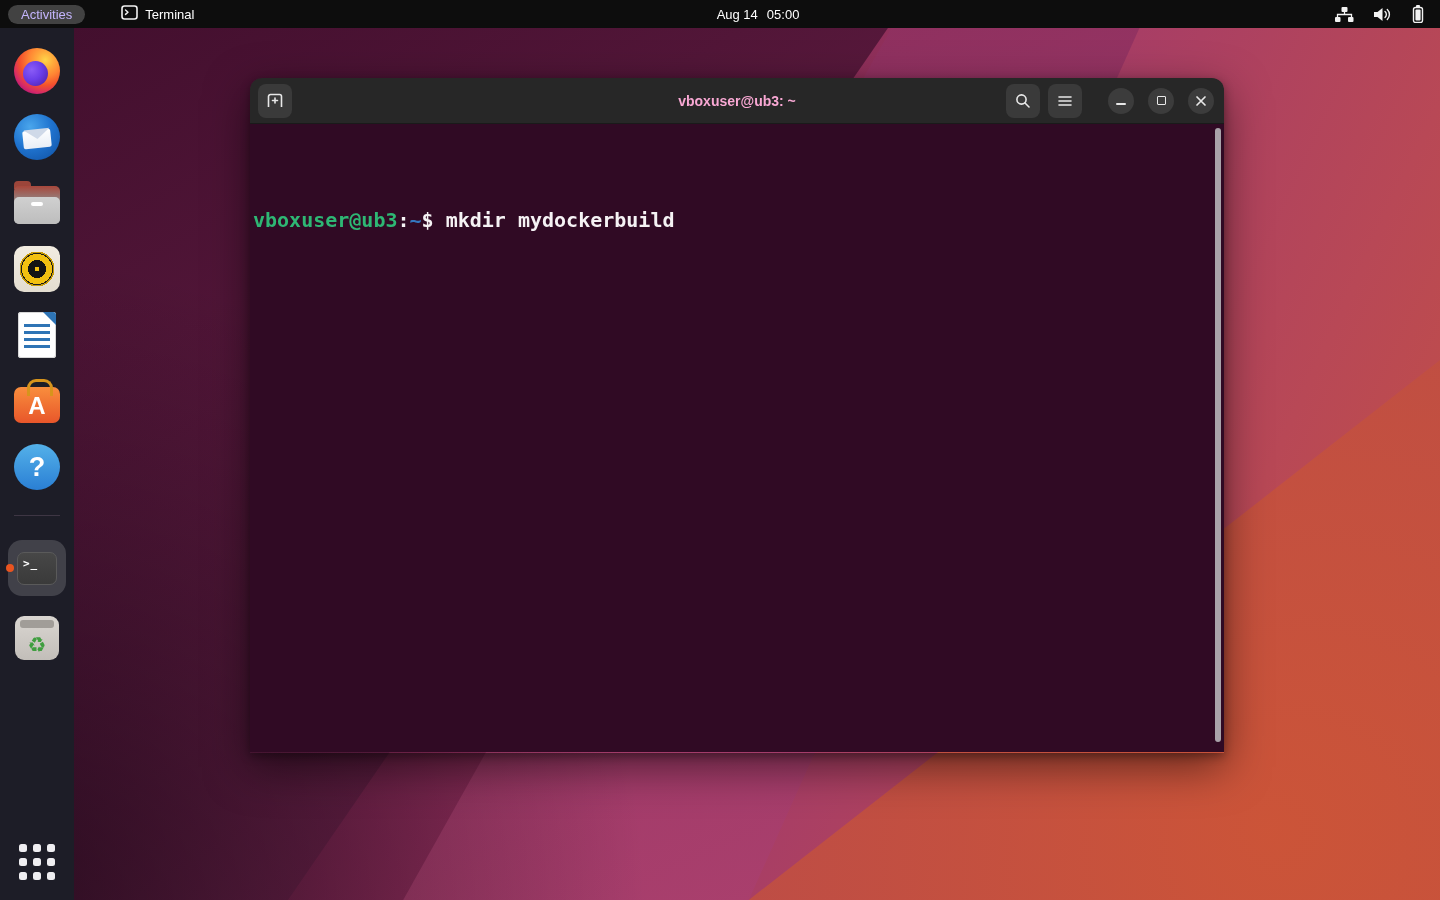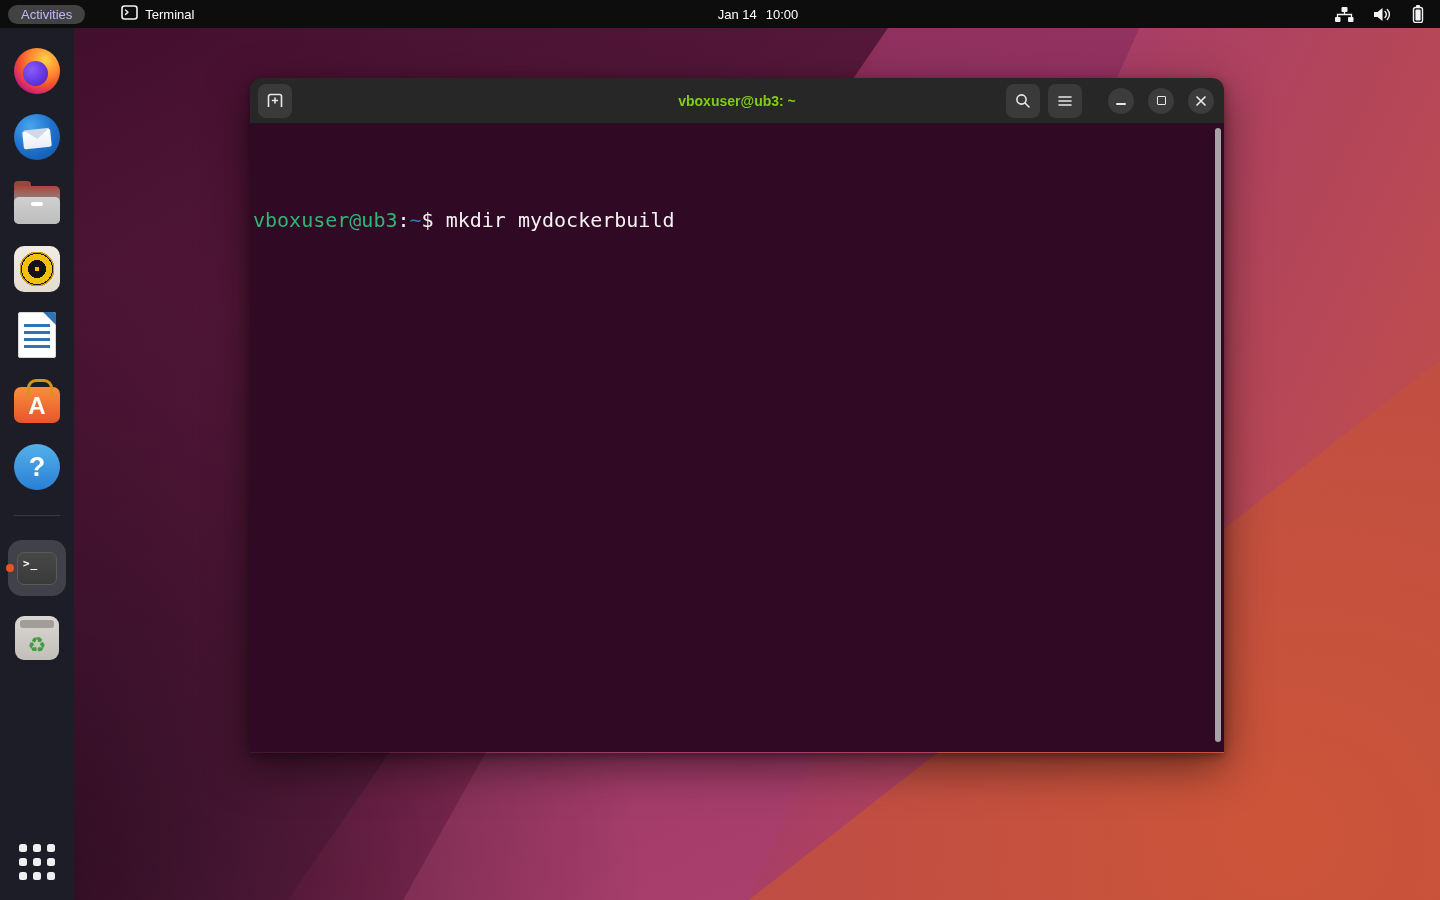--- a/index.html
+++ b/index.html
@@ -99,34 +99,34 @@
     grid-auto-rows:8px; gap:6px; }
   .show-apps i { background:#efeef1; border-radius:2.5px; }
 
   
   .window { position:absolute; left:250px; top:78px; width:974px; height:675px;
     border-radius:12px 12px 0 0; z-index:30;
     box-shadow:0 14px 44px rgba(0,0,0,.5),0 3px 10px rgba(0,0,0,.35); }
   .titlebar { position:relative; height:46px; background:#272727; border-radius:12px 12px 0 0;
     border-bottom:1px solid #1a1a1a; display:flex; align-items:center; padding:0 10px 0 8px; }
   .win-title { position:absolute; left:50%; transform:translateX(-50%);
-    color:#84cc16; font-weight:bold; font-size:14px; white-space:nowrap; }
+    color:#f9a8d4; font-weight:bold; font-size:14px; white-space:nowrap; }
   .tb-sq { width:34px; height:34px; border-radius:8px; background:#3a3a3a;
     display:flex; align-items:center; justify-content:center; }
   .tb-right { margin-left:auto; display:flex; align-items:center; gap:8px; }
   .tb-circ { width:26px; height:26px; border-radius:50%; background:#3c3c3c;
     display:flex; align-items:center; justify-content:center; }
   .tb-circ.first { margin-left:18px; }
   .tb-circ + .tb-circ { margin-left:6px; }
   .glyph-min { width:10px; height:2px; background:#e8e8e8; margin-top:7px; border-radius:1px; }
   .glyph-max { width:9px; height:9px; border:1.5px solid #e8e8e8; border-radius:1px; }
 
   .term-body { position:relative; height:628px; background:var(--term-bg,#300a24);
     font-family:"DejaVu Sans Mono",monospace; font-size:20px; line-height:26px;
-    font-weight:normal; color:var(--term-fg,#f5f2f4); padding:5px 20px 0 3px;
+    font-weight:bold; color:var(--term-fg,#f5f2f4); padding:5px 20px 0 3px;
     white-space:pre; overflow:hidden; }
   .seg-user { color:var(--green,#2eb774); }
   .seg-path { color:var(--blue,#3478c0); }
   .seg-plain { color:var(--term-fg,#f5f2f4); }
   .seg-cmd { color:var(--term-fg,#f5f2f4); }
   .cursor { display:inline-block; width:12px; height:22px; background:#f5f2f4;
     vertical-align:middle; margin-top:-4px; }
   .scrollbar { position:absolute; right:3px; top:4px; width:6px; height:614px;
     border-radius:3px; background:var(--sb,#a9a2a9); }
 </style>
@@ -146,22 +146,22 @@
   <div class="focused-app">
     <span>
       <svg width="17" height="15" viewBox="0 0 17 15">
         <rect x="1" y="1" width="15" height="13" rx="2.5" fill="none" stroke="#f2f2f2" stroke-width="1.6"></rect>
         <path d="M4.5 5 L7 7.2 L4.5 9.4" fill="none" stroke="#f2f2f2" stroke-width="1.4" stroke-linecap="round" stroke-linejoin="round"></path>
       </svg>
     </span>
     <span>Terminal</span>
   </div>
   <div class="clock">
-    <span>Jan 14</span>
-    <span>10:00</span>
+    <span>Aug 14</span>
+    <span>05:00</span>
   </div>
   <div class="tray">
     <span>
       <svg width="19" height="15" viewBox="0 0 19 15">
         <rect x="6.5" y="0" width="6" height="5" rx="1" fill="#f2f2f2"></rect>
         <path d="M9.5 5 v2.5 M2.5 10 V7.5 h14 V10" fill="none" stroke="#f2f2f2" stroke-width="1.3"></path>
         <rect x="0" y="10" width="5.5" height="5" rx="1" fill="#f2f2f2"></rect>
         <rect x="13" y="10" width="5.5" height="5" rx="1" fill="#f2f2f2"></rect>
       </svg>
     </span>

